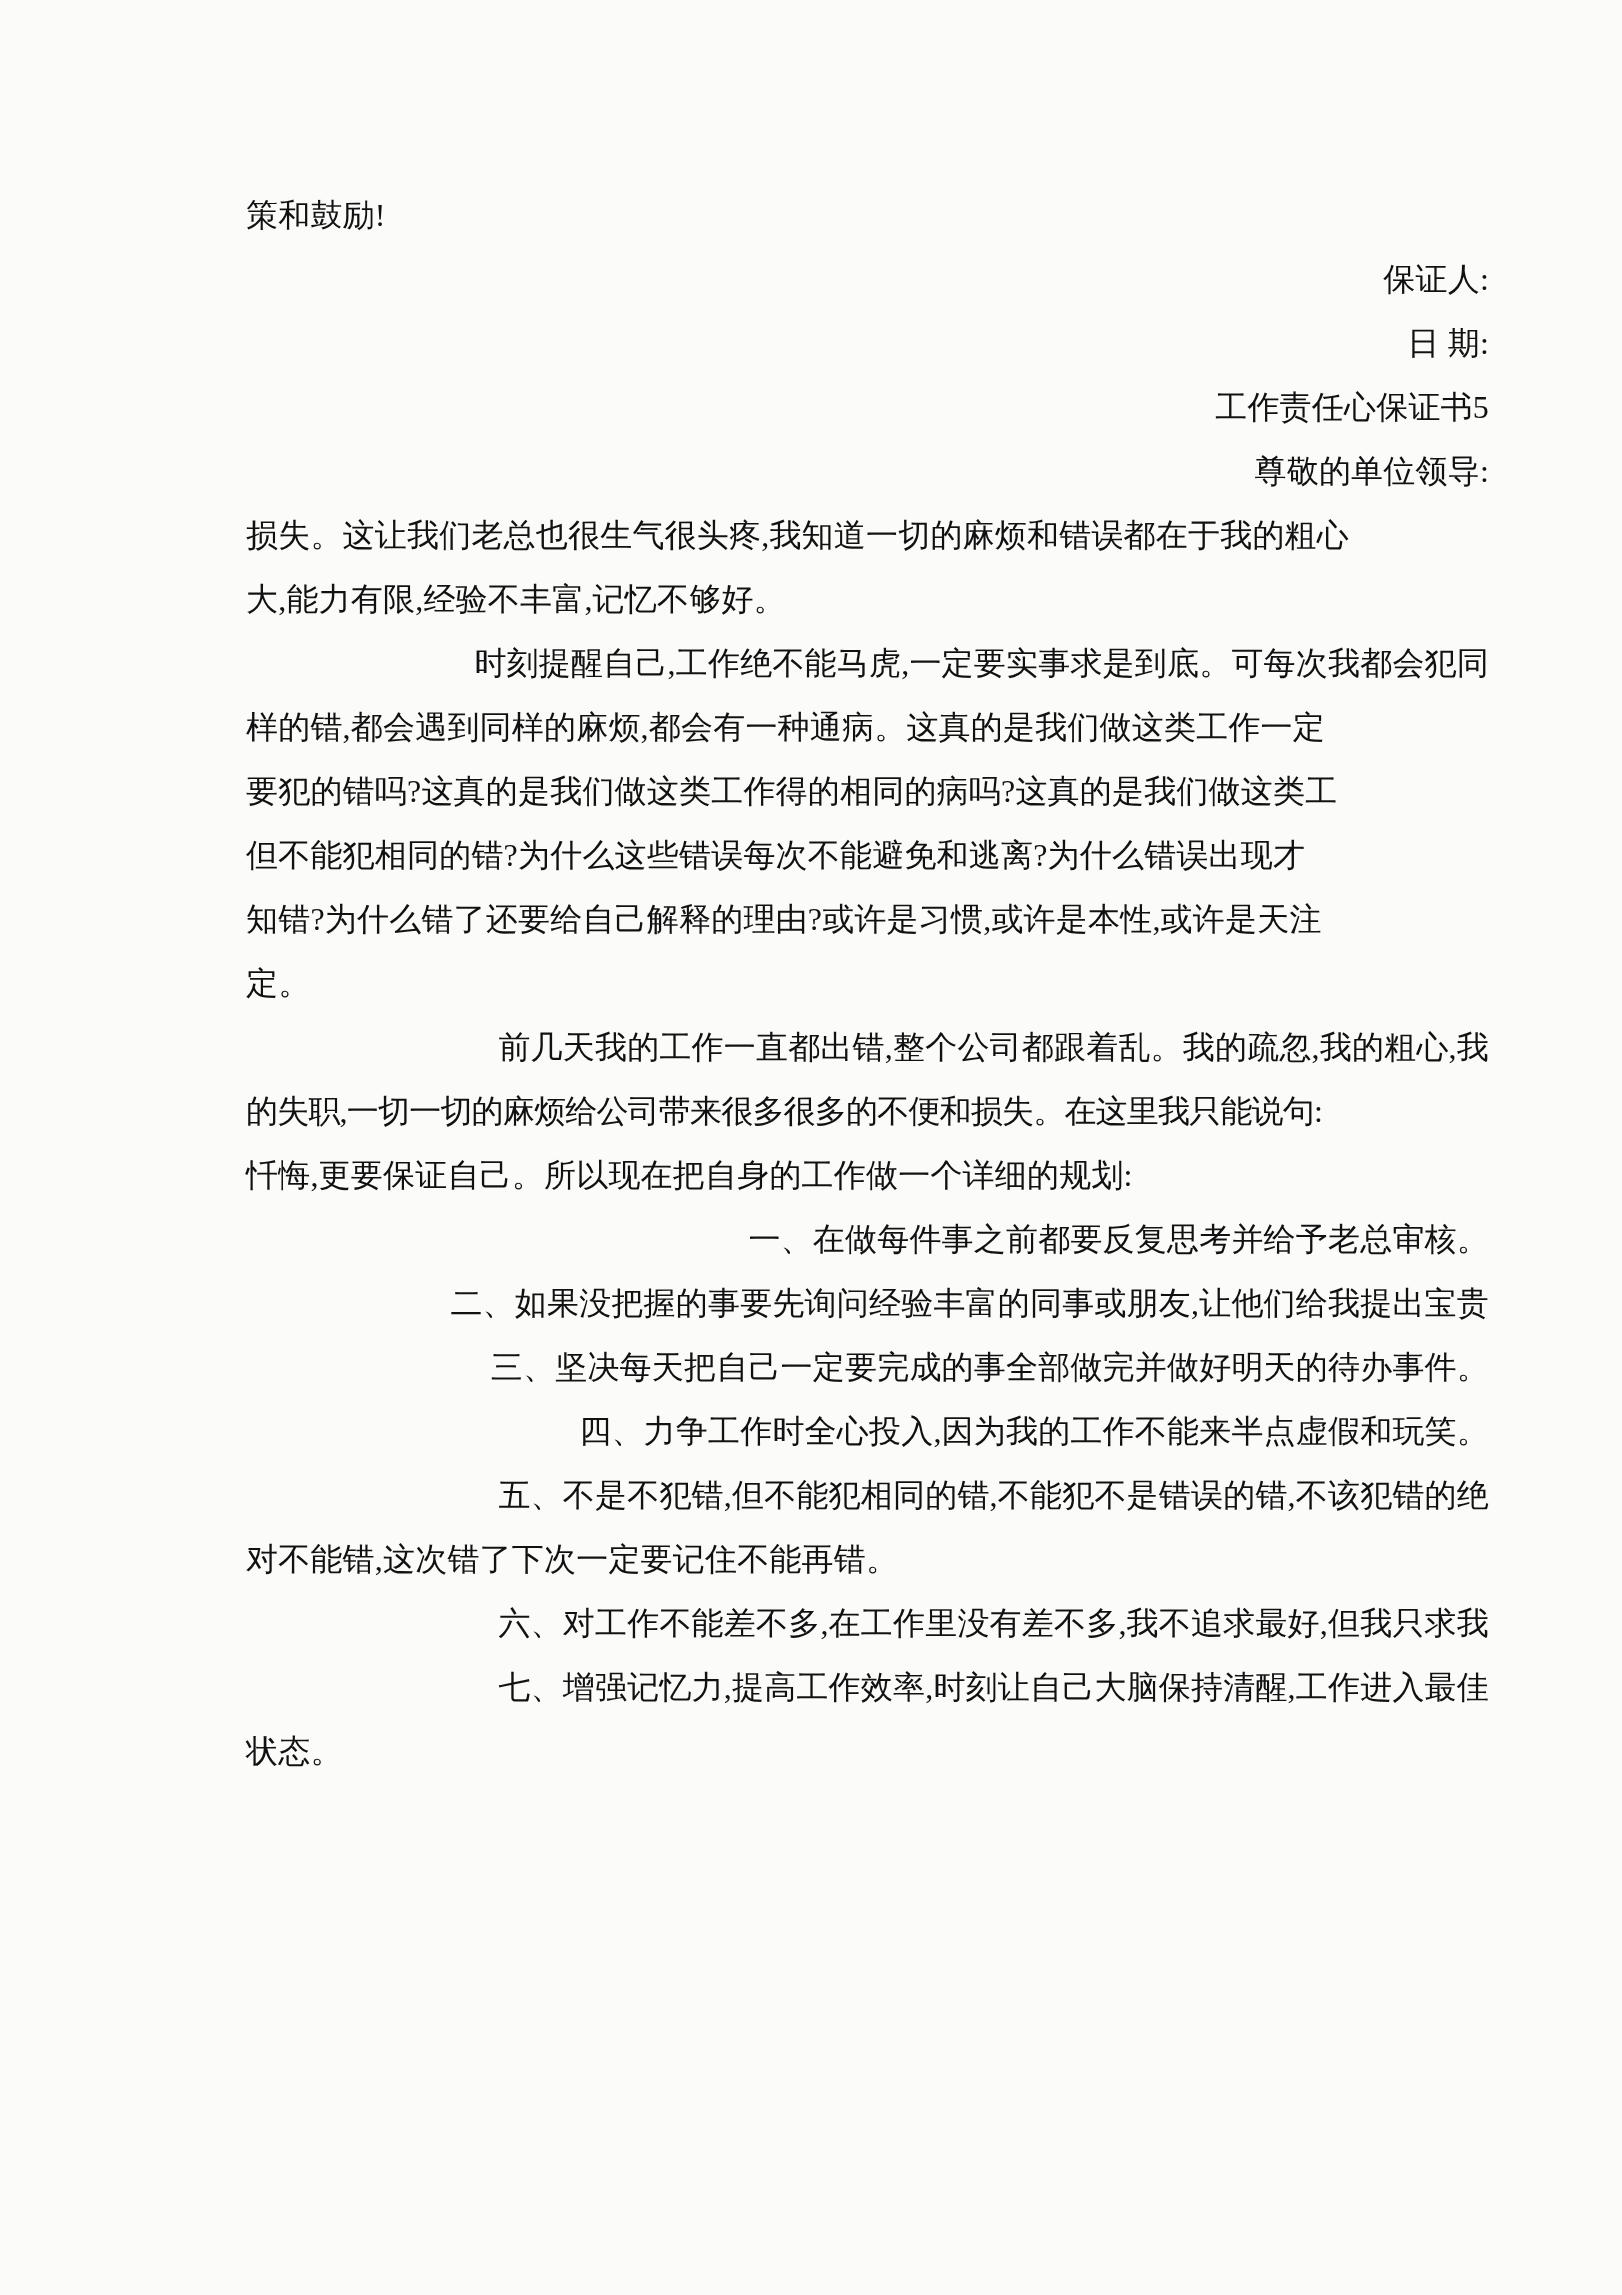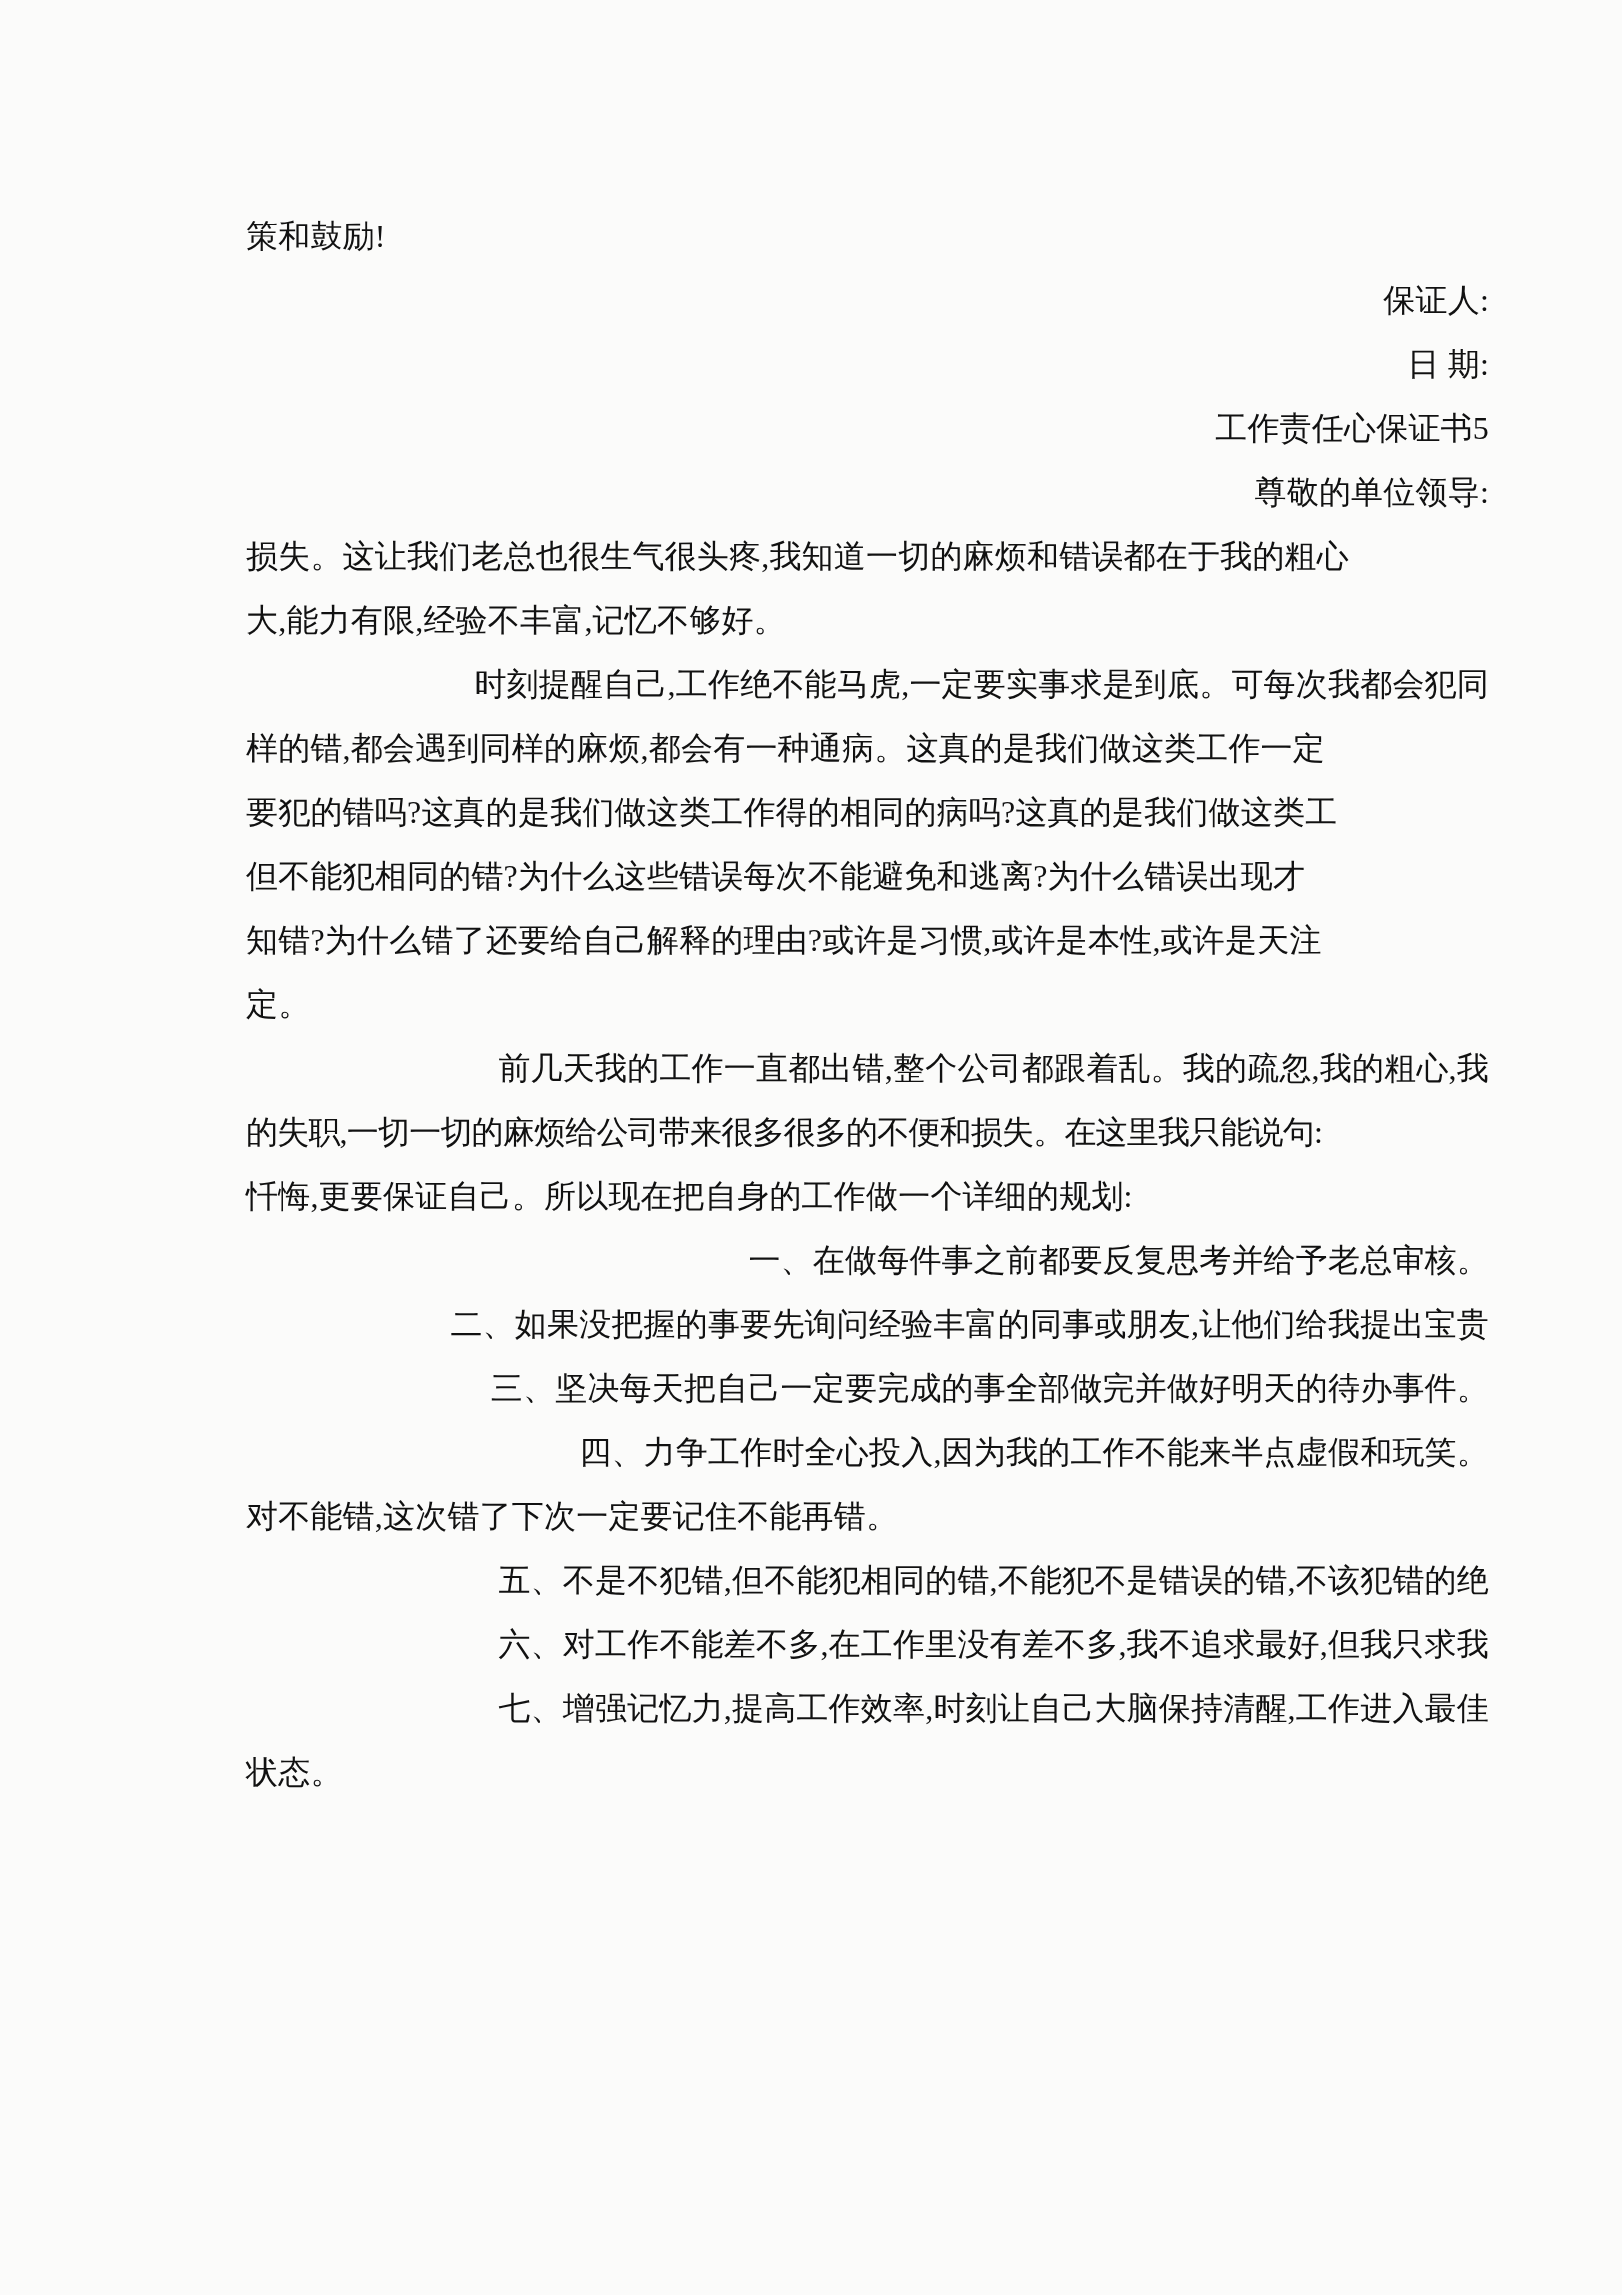--- a/index.html
+++ b/index.html
@@ -17,21 +17,21 @@
     left: 0;
     top: 0;
     width: 1623px;
     height: 2295px;
     background: #fbfbfa;
     overflow: hidden;
   }
   .textblock {
     position: absolute;
     left: 246px;
-    top: 204px;
+    top: 183px;
     width: 1243px;
     font-family: "Liberation Serif", "DejaVu Serif", serif;
     color: #111111;
   }
   .line {
     height: 64px;
     line-height: 64px;
     font-size: 32px;
     letter-spacing: 0.2px;
     white-space: pre;
@@ -64,20 +64,20 @@
       <div class="line">但不能犯相同的错?为什么这些错误每次不能避免和逃离?为什么错误出现才</div>
       <div class="line">知错?为什么错了还要给自己解释的理由?或许是习惯,或许是本性,或许是天注</div>
       <div class="line">定。</div>
       <div class="line indent">前几天我的工作一直都出错,整个公司都跟着乱。我的疏忽,我的粗心,我</div>
       <div class="line tight">的失职,一切一切的麻烦给公司带来很多很多的不便和损失。在这里我只能说句:</div>
       <div class="line">忏悔,更要保证自己。所以现在把自身的工作做一个详细的规划:</div>
       <div class="line indent">一、在做每件事之前都要反复思考并给予老总审核。</div>
       <div class="line indent">二、如果没把握的事要先询问经验丰富的同事或朋友,让他们给我提出宝贵</div>
       <div class="line indent">三、坚决每天把自己一定要完成的事全部做完并做好明天的待办事件。</div>
       <div class="line indent">四、力争工作时全心投入,因为我的工作不能来半点虚假和玩笑。</div>
+      <div class="line indent">五、不是不犯错,但不能犯相同的错,不能犯不是错误的错,不该犯错的绝</div>
       <div class="line">对不能错,这次错了下次一定要记住不能再错。</div>
-      <div class="line indent">五、不是不犯错,但不能犯相同的错,不能犯不是错误的错,不该犯错的绝</div>
       <div class="line indent">六、对工作不能差不多,在工作里没有差不多,我不追求最好,但我只求我</div>
       <div class="line indent">七、增强记忆力,提高工作效率,时刻让自己大脑保持清醒,工作进入最佳</div>
       <div class="line">状态。</div>
     </div>
 </div>
 
 
 </body></html>

